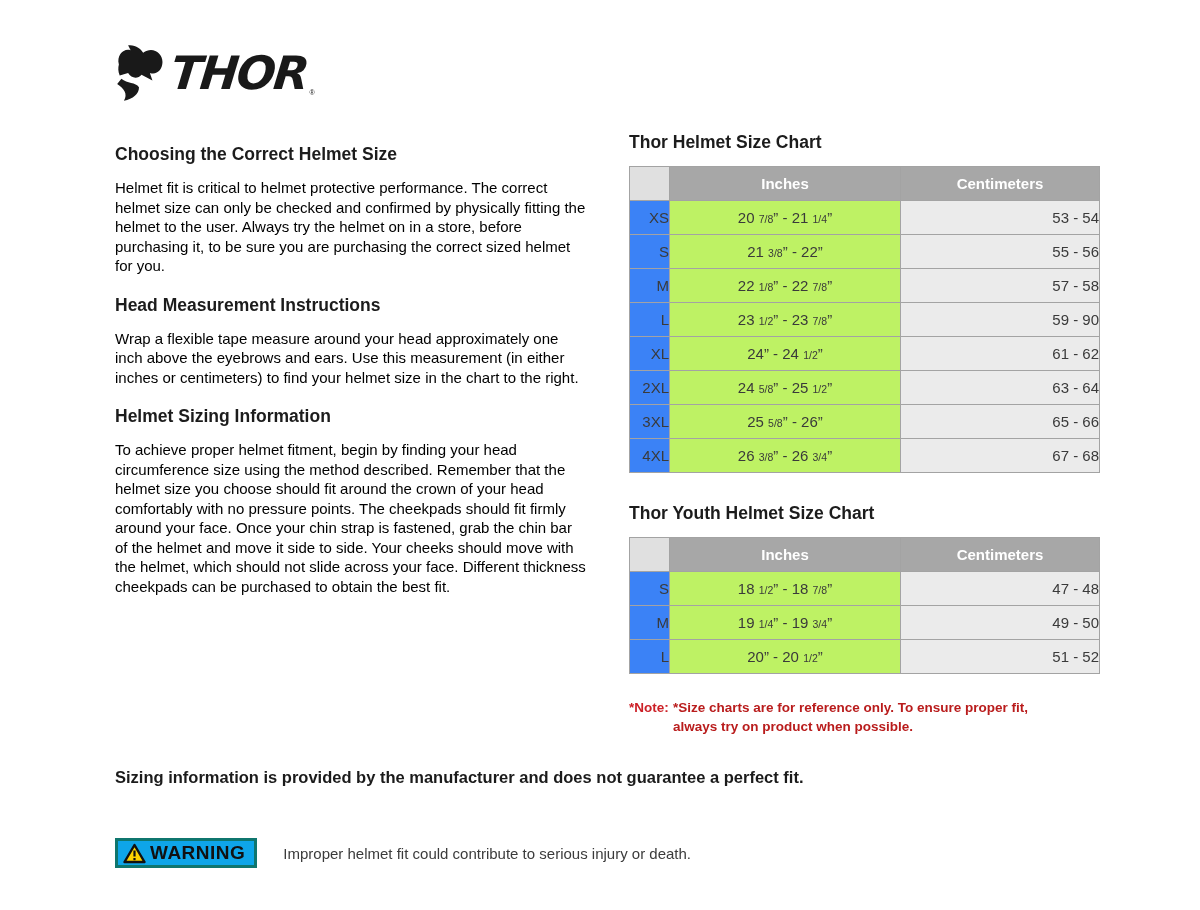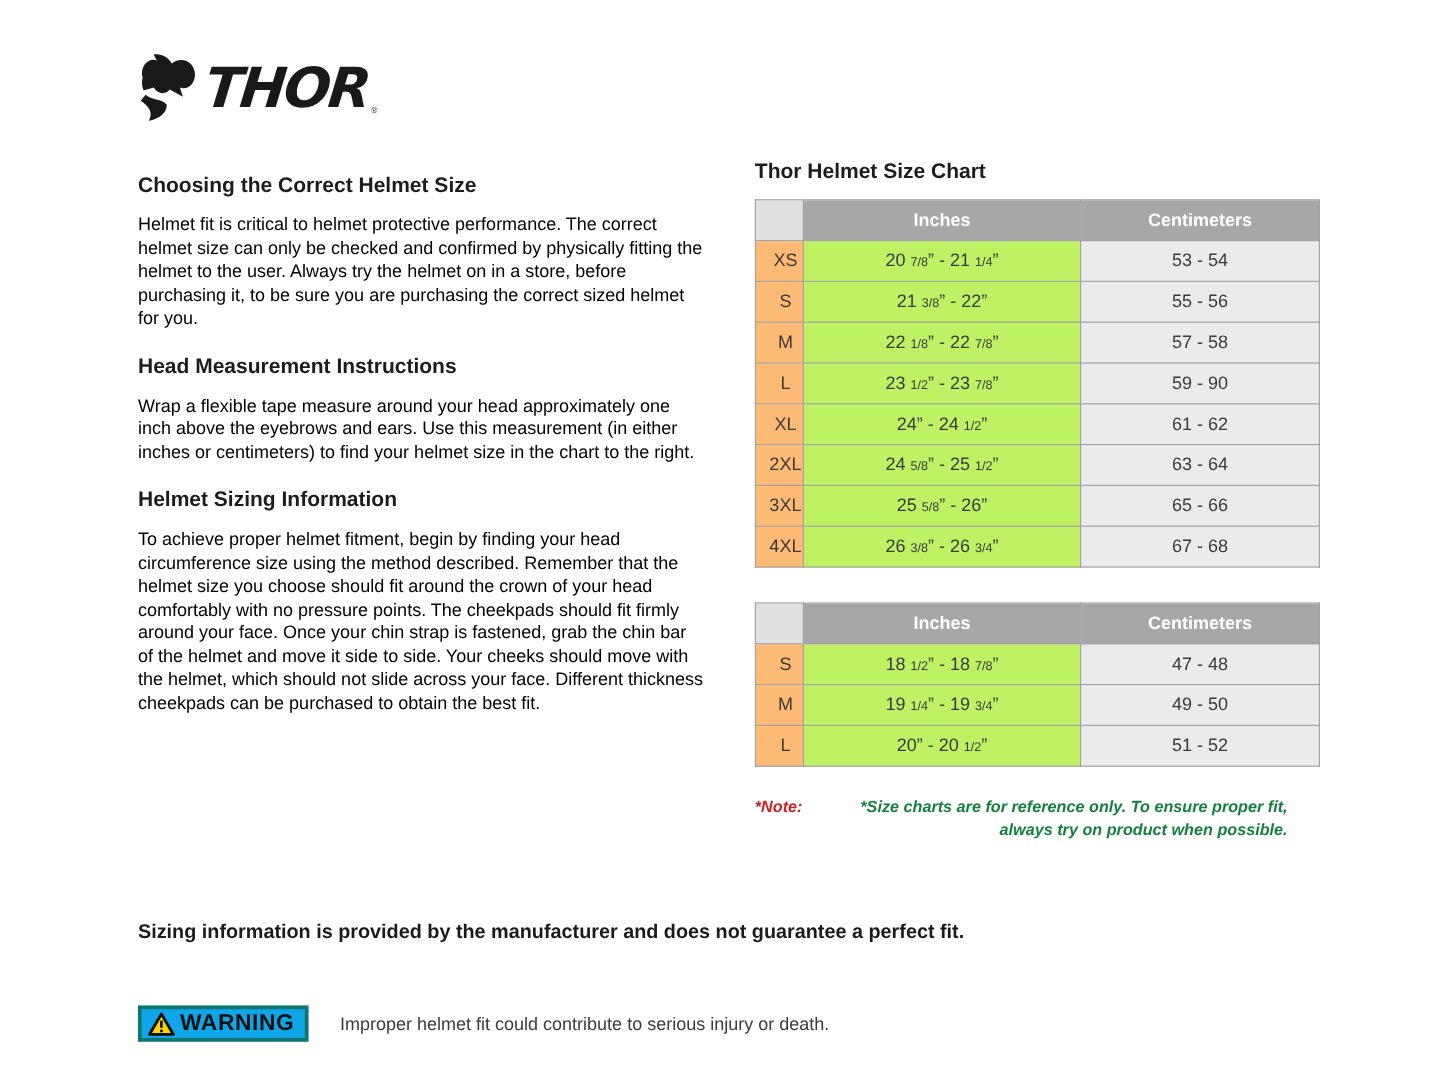--- a/index.html
+++ b/index.html
@@ -24,29 +24,29 @@
   
   .chart-block + .chart-block { margin-top:29px; }
   h2.chart-title { font-size:17.5px; font-weight:bold; color:#1c1c1c; line-height:22px; margin-bottom:13px; }
   table.size-chart { border-collapse:collapse; width:470px; table-layout:fixed;padding-left:10px; }
   table.size-chart col.c-size { width:40px; }
   table.size-chart col.c-in   { width:231px; }
   table.size-chart col.c-cm   { width:199px; }
   table.size-chart th, table.size-chart td { border:1px solid #a3a3a3; height:34px; font-size:15px; }
   table.size-chart thead th { background:#a7a7a7; color:#ffffff; font-weight:bold; text-align:center; }
   table.size-chart thead th.corner { background:#e0e0e0; }
-  table.size-chart td.size { background:#fdba74; text-align:center; padding-left:10px; color:#3a3a3a; }
+  table.size-chart td.size { background:#3b82f6; text-align:right; padding-left:10px; color:#3a3a3a; }
   table.size-chart td.in { background:#bef264; text-align:center; color:#3a3a3a; }
-  table.size-chart td.cm { background:#ebebeb; text-align:center; color:#3a3a3a; }
+  table.size-chart td.cm { background:#ebebeb; text-align:right; color:#3a3a3a; }
   .fr { font-size:10.5px; letter-spacing:0; }
 
   
-  .note-row { display:flex; margin-top:24px; font-size:13.5px; font-weight:bold; line-height:19px;font-style:italic; }
+  .note-row { display:flex; margin-top:24px; font-size:13.5px; font-weight:bold; line-height:19px; }
   .note-label { color:#cc2027; width:44px; flex:0 0 44px; }
-  .note-text { color:#15803d; width:400px;text-align:right; }
+  .note-text { color:#b91c1c; width:400px; }
 
   
   .disclaimer { left:115px; top:766px; font-size:16.5px; font-weight:bold;
     color:#1b1b1b; line-height:22px; }
 
   
   .warning-row { left:115px; top:838px; display:flex; align-items:center; }
   .warning-badge { display:flex; align-items:center; border:3px solid #0f766e;
     padding:1px 9px 1px 5px; background:#0ea5e9; }
   .warning-badge svg { display:block; margin-right:4px; }
@@ -136,20 +136,21 @@
           <tr>
             <td class="size">4XL</td>
             <td class="in">26 <span class="fr">3/8</span>” - 26 <span class="fr">3/4</span>”</td>
             <td class="cm">67 - 68</td>
           </tr>
         </tbody>
       </table>
   </div>
 
   <div class="chart-block">
+    <h2 class="chart-title">Thor Youth Helmet Size Chart</h2>
     <table class="size-chart">
       <colgroup>
           <col class="c-size">
           <col class="c-in">
           <col class="c-cm">
         </colgroup>
     <thead>
           <tr>
             <th class="corner"></th>
             <th>Inches</th>

